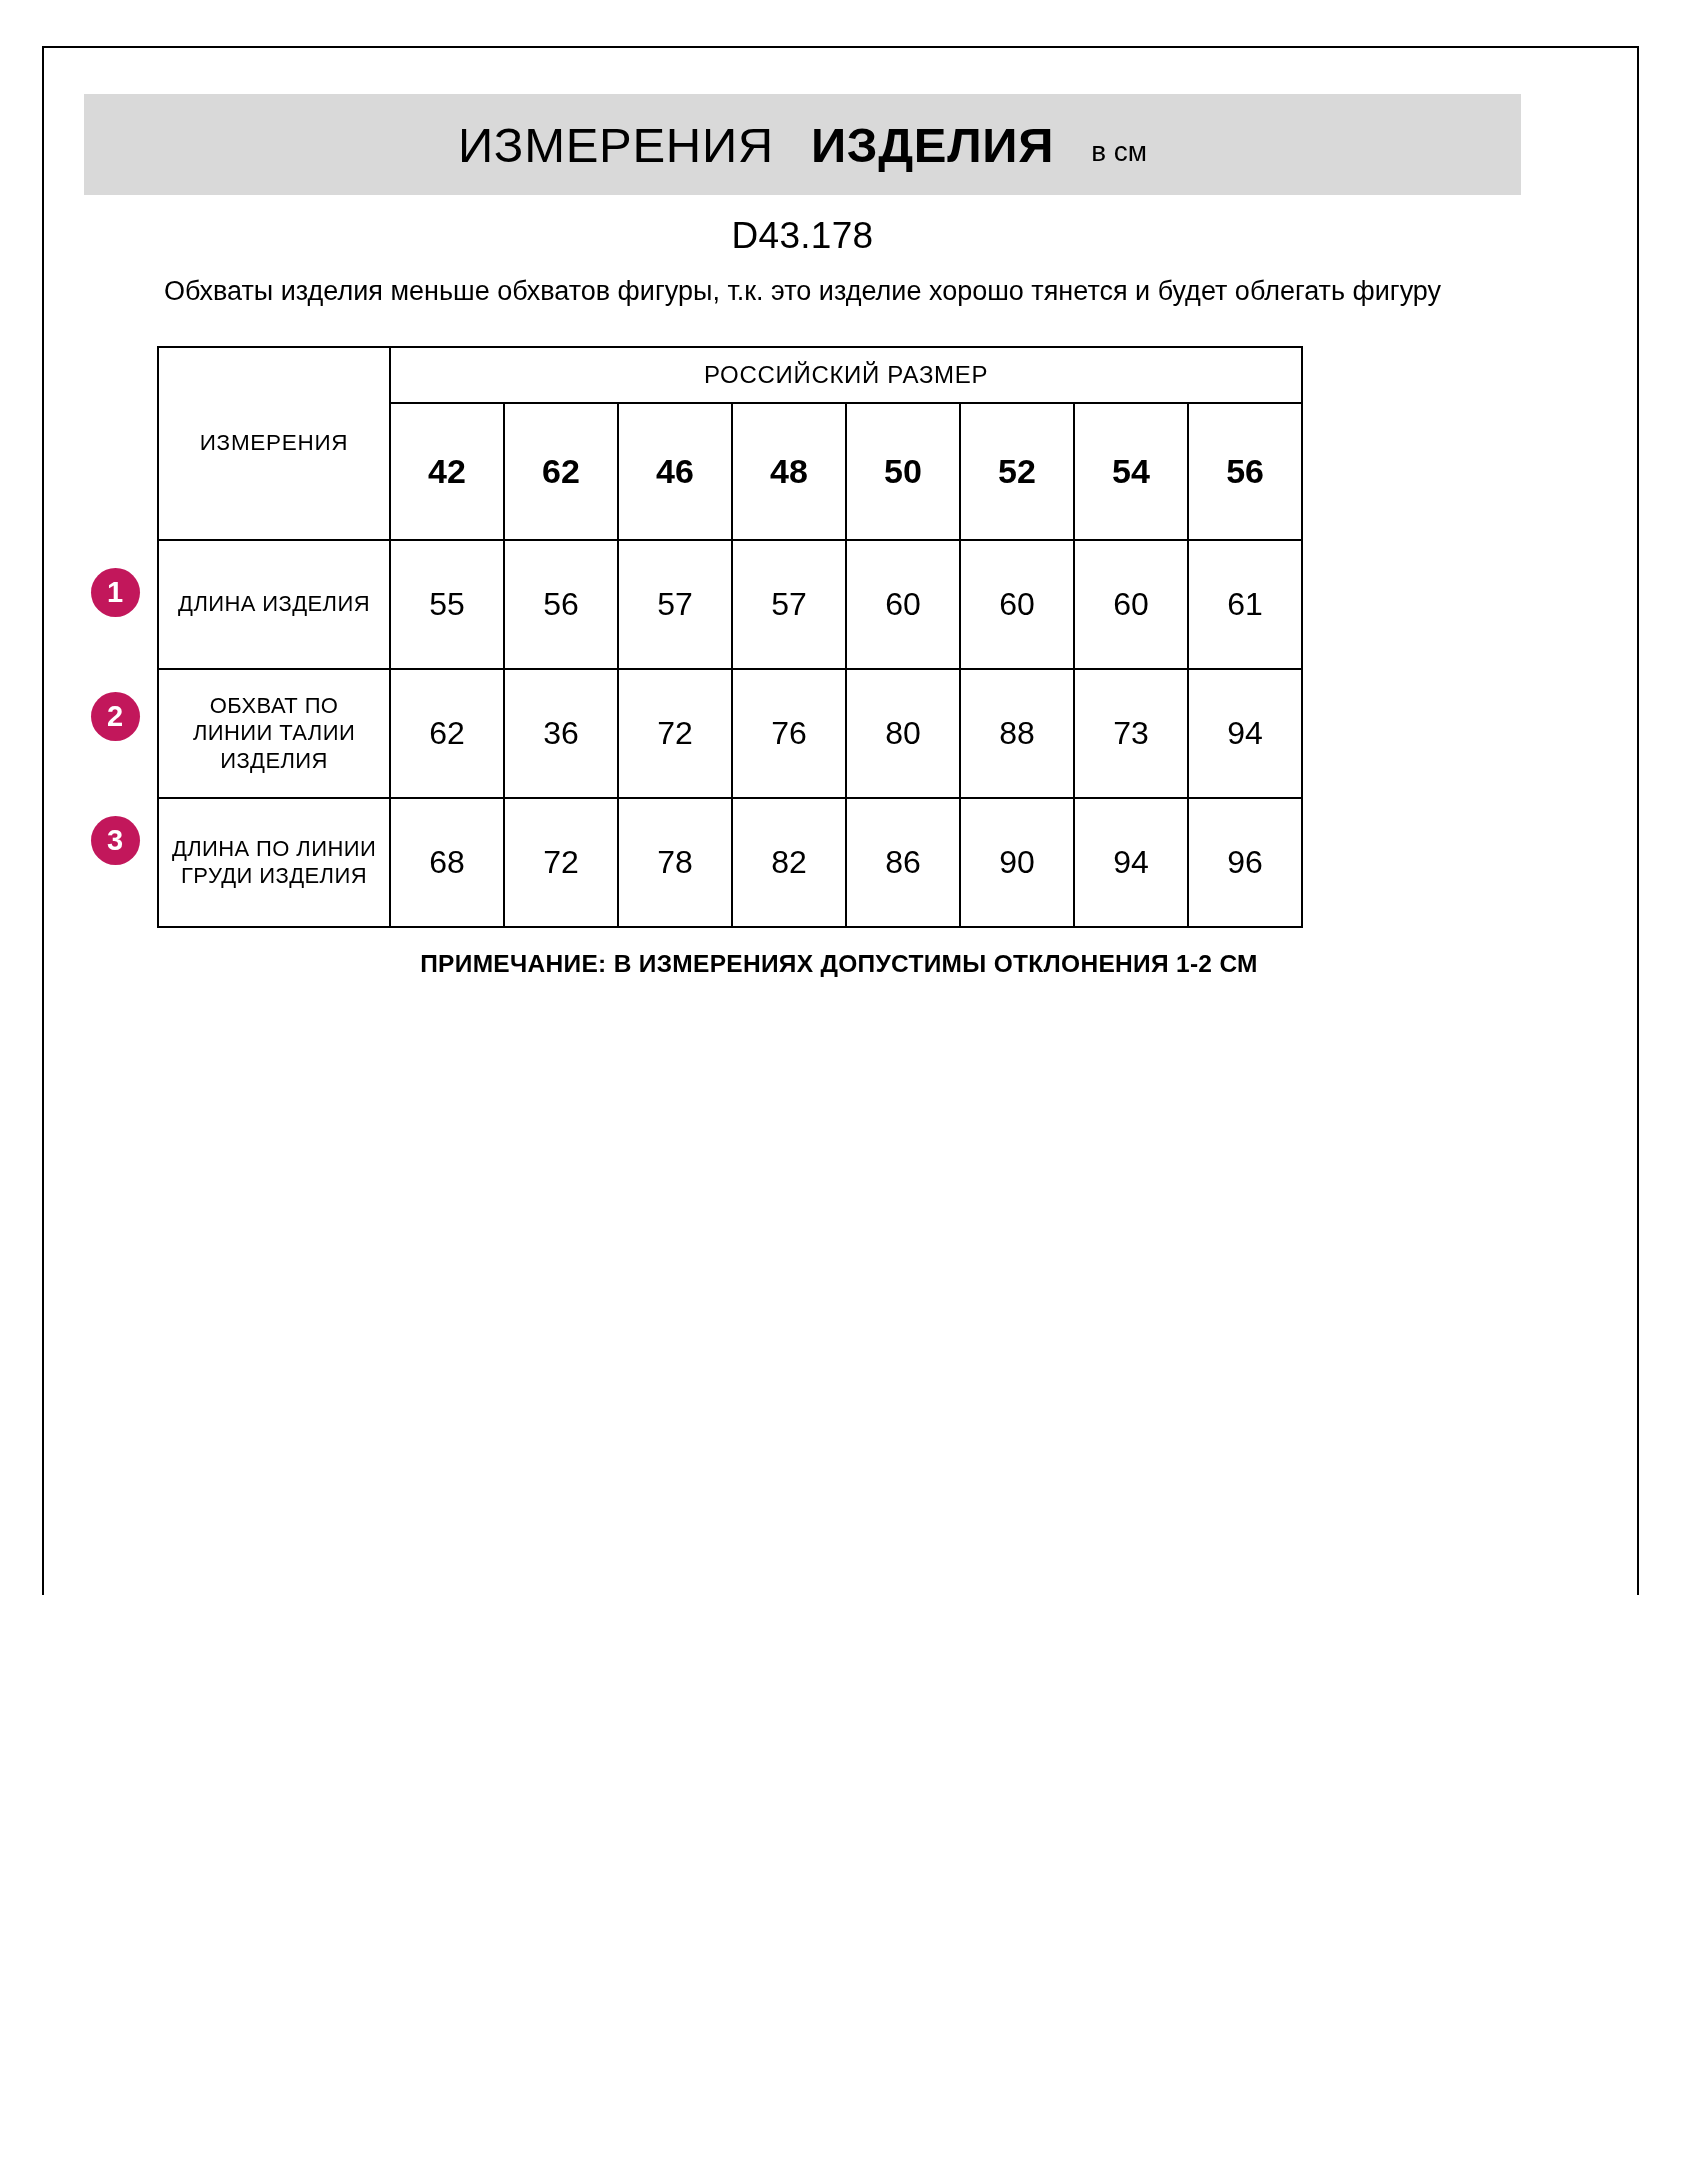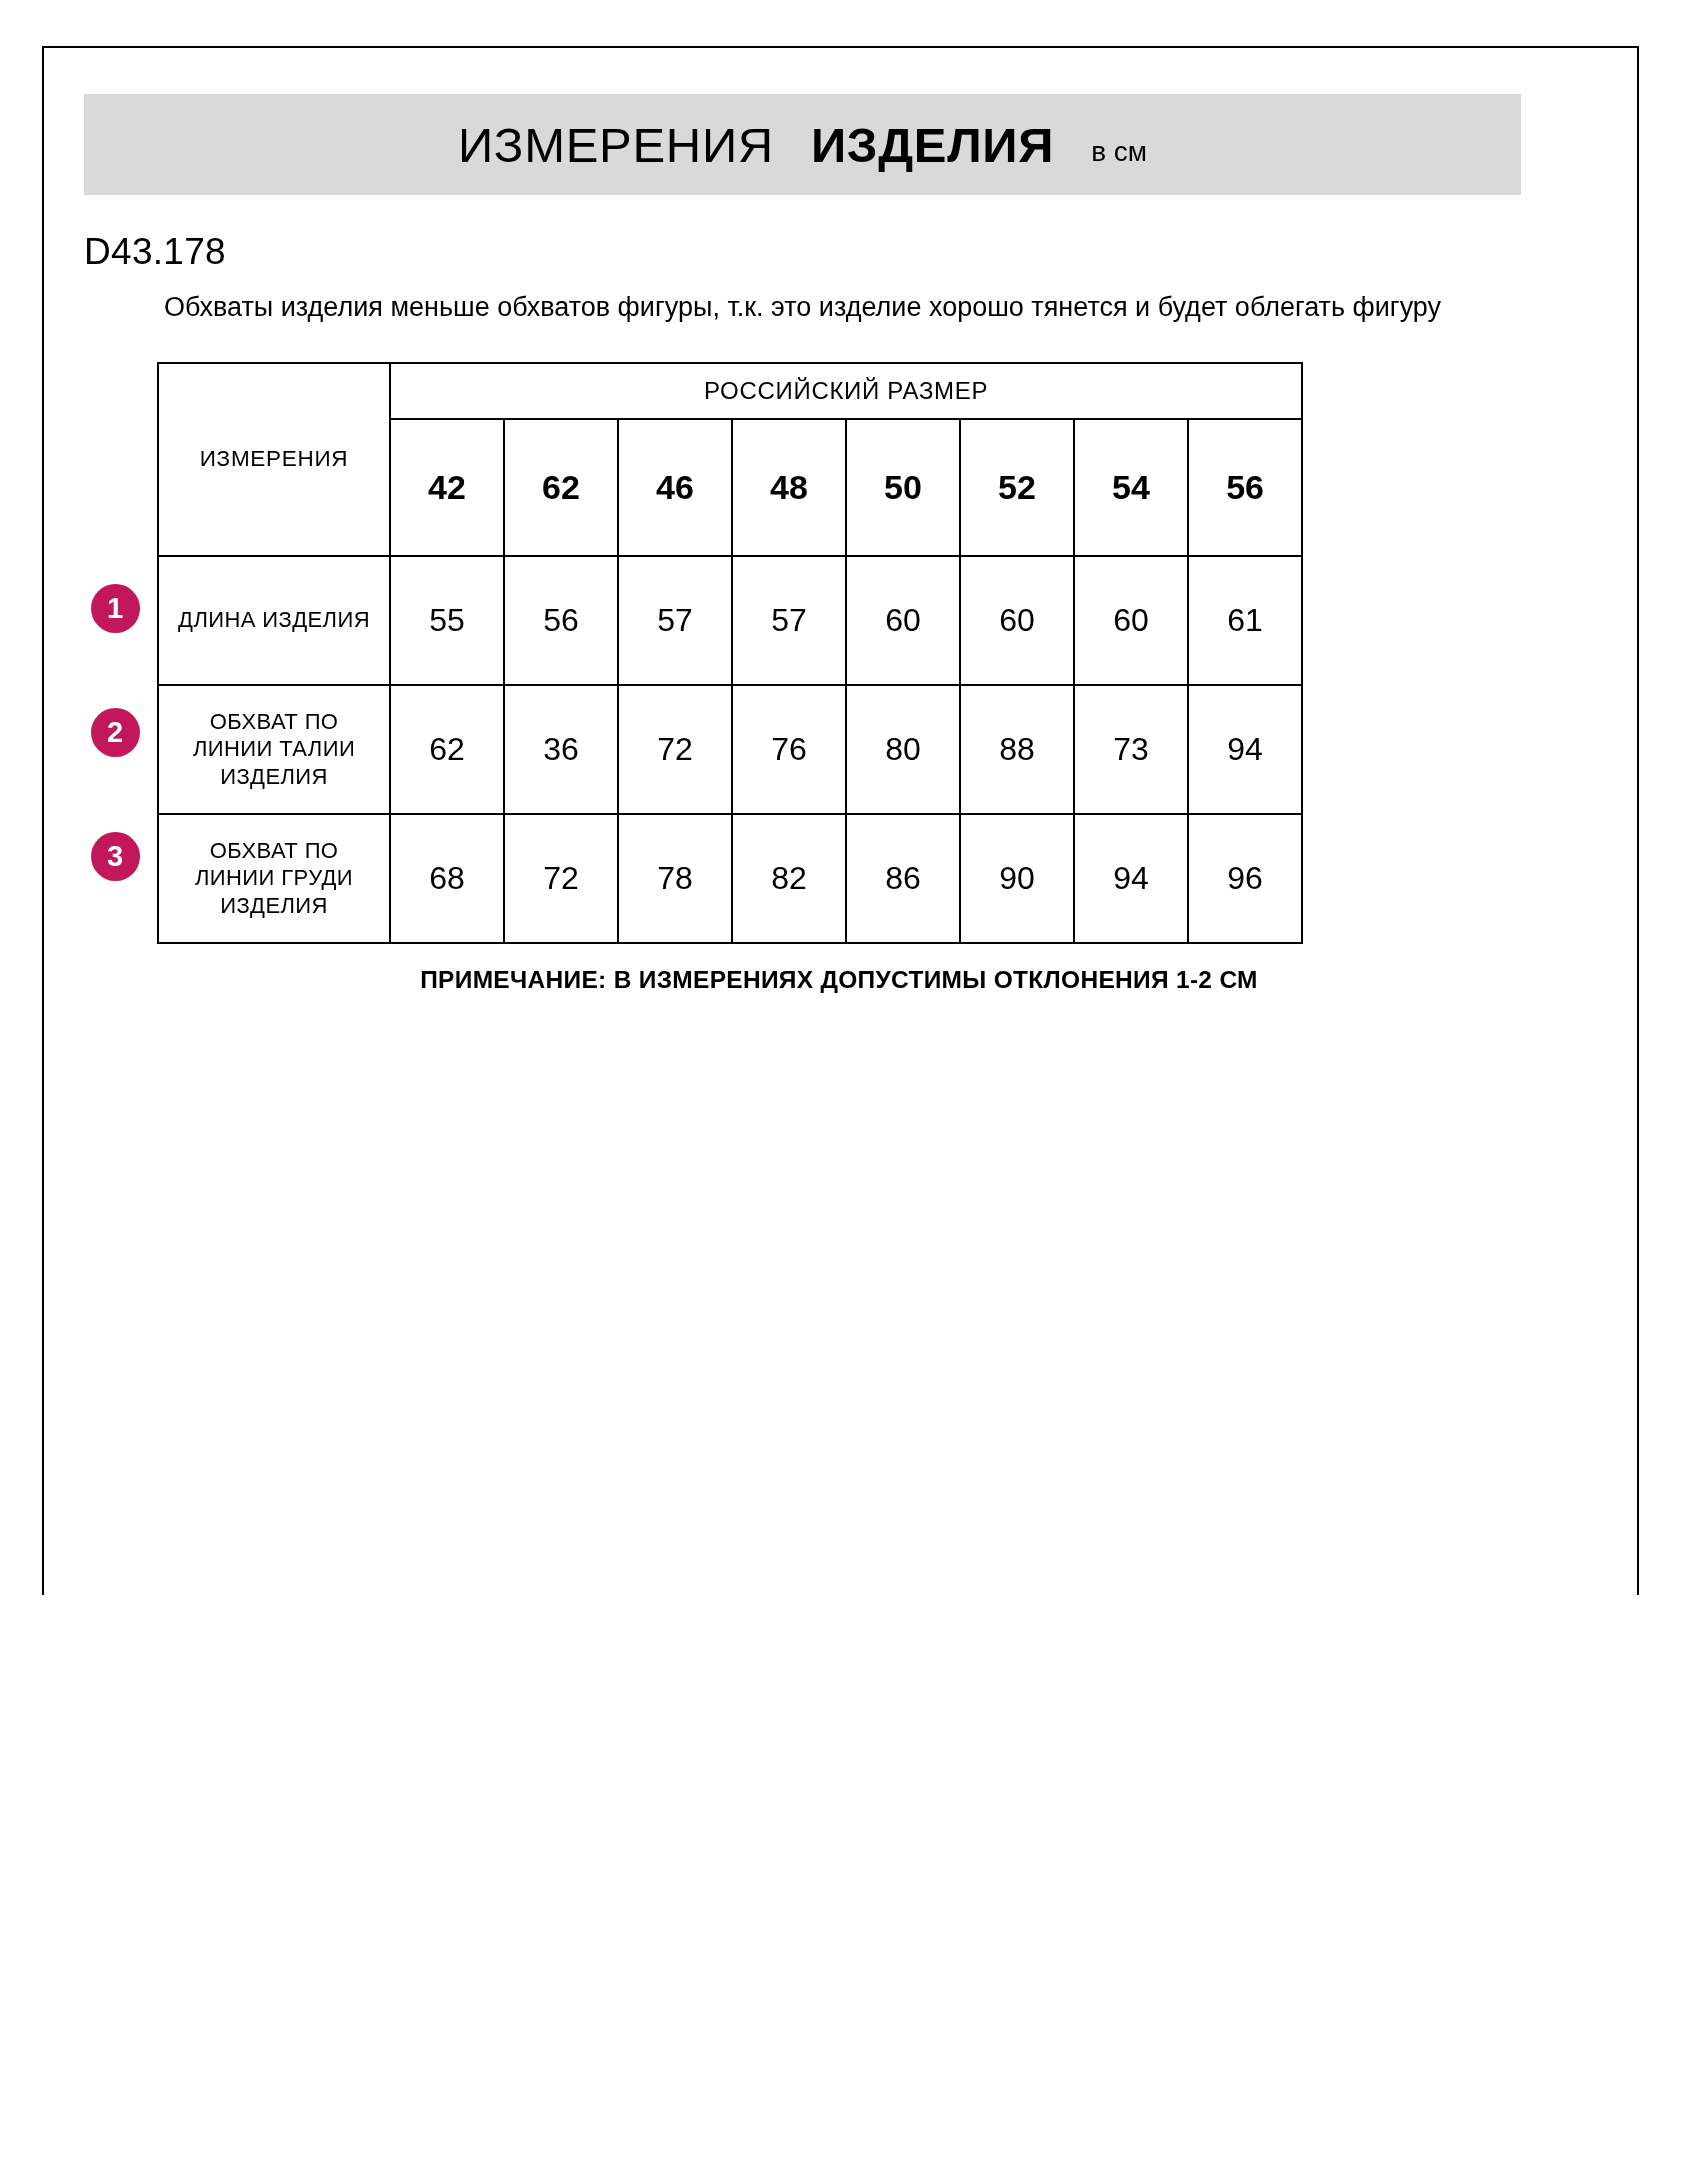--- a/index.html
+++ b/index.html
@@ -62,23 +62,23 @@
     font-size: 28px;
     font-weight: 400;
     white-space: nowrap;
     align-self: center;
     margin-top: 15px;
     text-align: right;
   }
 
   
   .article-code {
-    text-align: left;
+    text-align: center;
     font-size: 37px;
-    margin-top: 36px;
+    margin-top: 20px;
     letter-spacing: 0.3px;
   }
   .note-block {
     text-align: center;
     font-size: 27px;
     line-height: 1.28;
     margin-top: 9.3px;
     padding: 0 79px;
   }
   .note-block.second {
@@ -230,21 +230,21 @@
               <td class="val">62</td>
               <td class="val">36</td>
               <td class="val">72</td>
               <td class="val">76</td>
               <td class="val">80</td>
               <td class="val">88</td>
               <td class="val">73</td>
               <td class="val">94</td>
             </tr>
             <tr>
-              <td class="row-label">ОБХВАТ ПО ЛИНИИ ГРУДИ ИЗДЕЛИЯ</td>
+              <td class="row-label">ДЛИНА ПО ЛИНИИ ГРУДИ ИЗДЕЛИЯ</td>
               <td class="val">68</td>
               <td class="val">72</td>
               <td class="val">78</td>
               <td class="val">82</td>
               <td class="val">86</td>
               <td class="val">90</td>
               <td class="val">94</td>
               <td class="val">96</td>
             </tr>
           </tbody>

